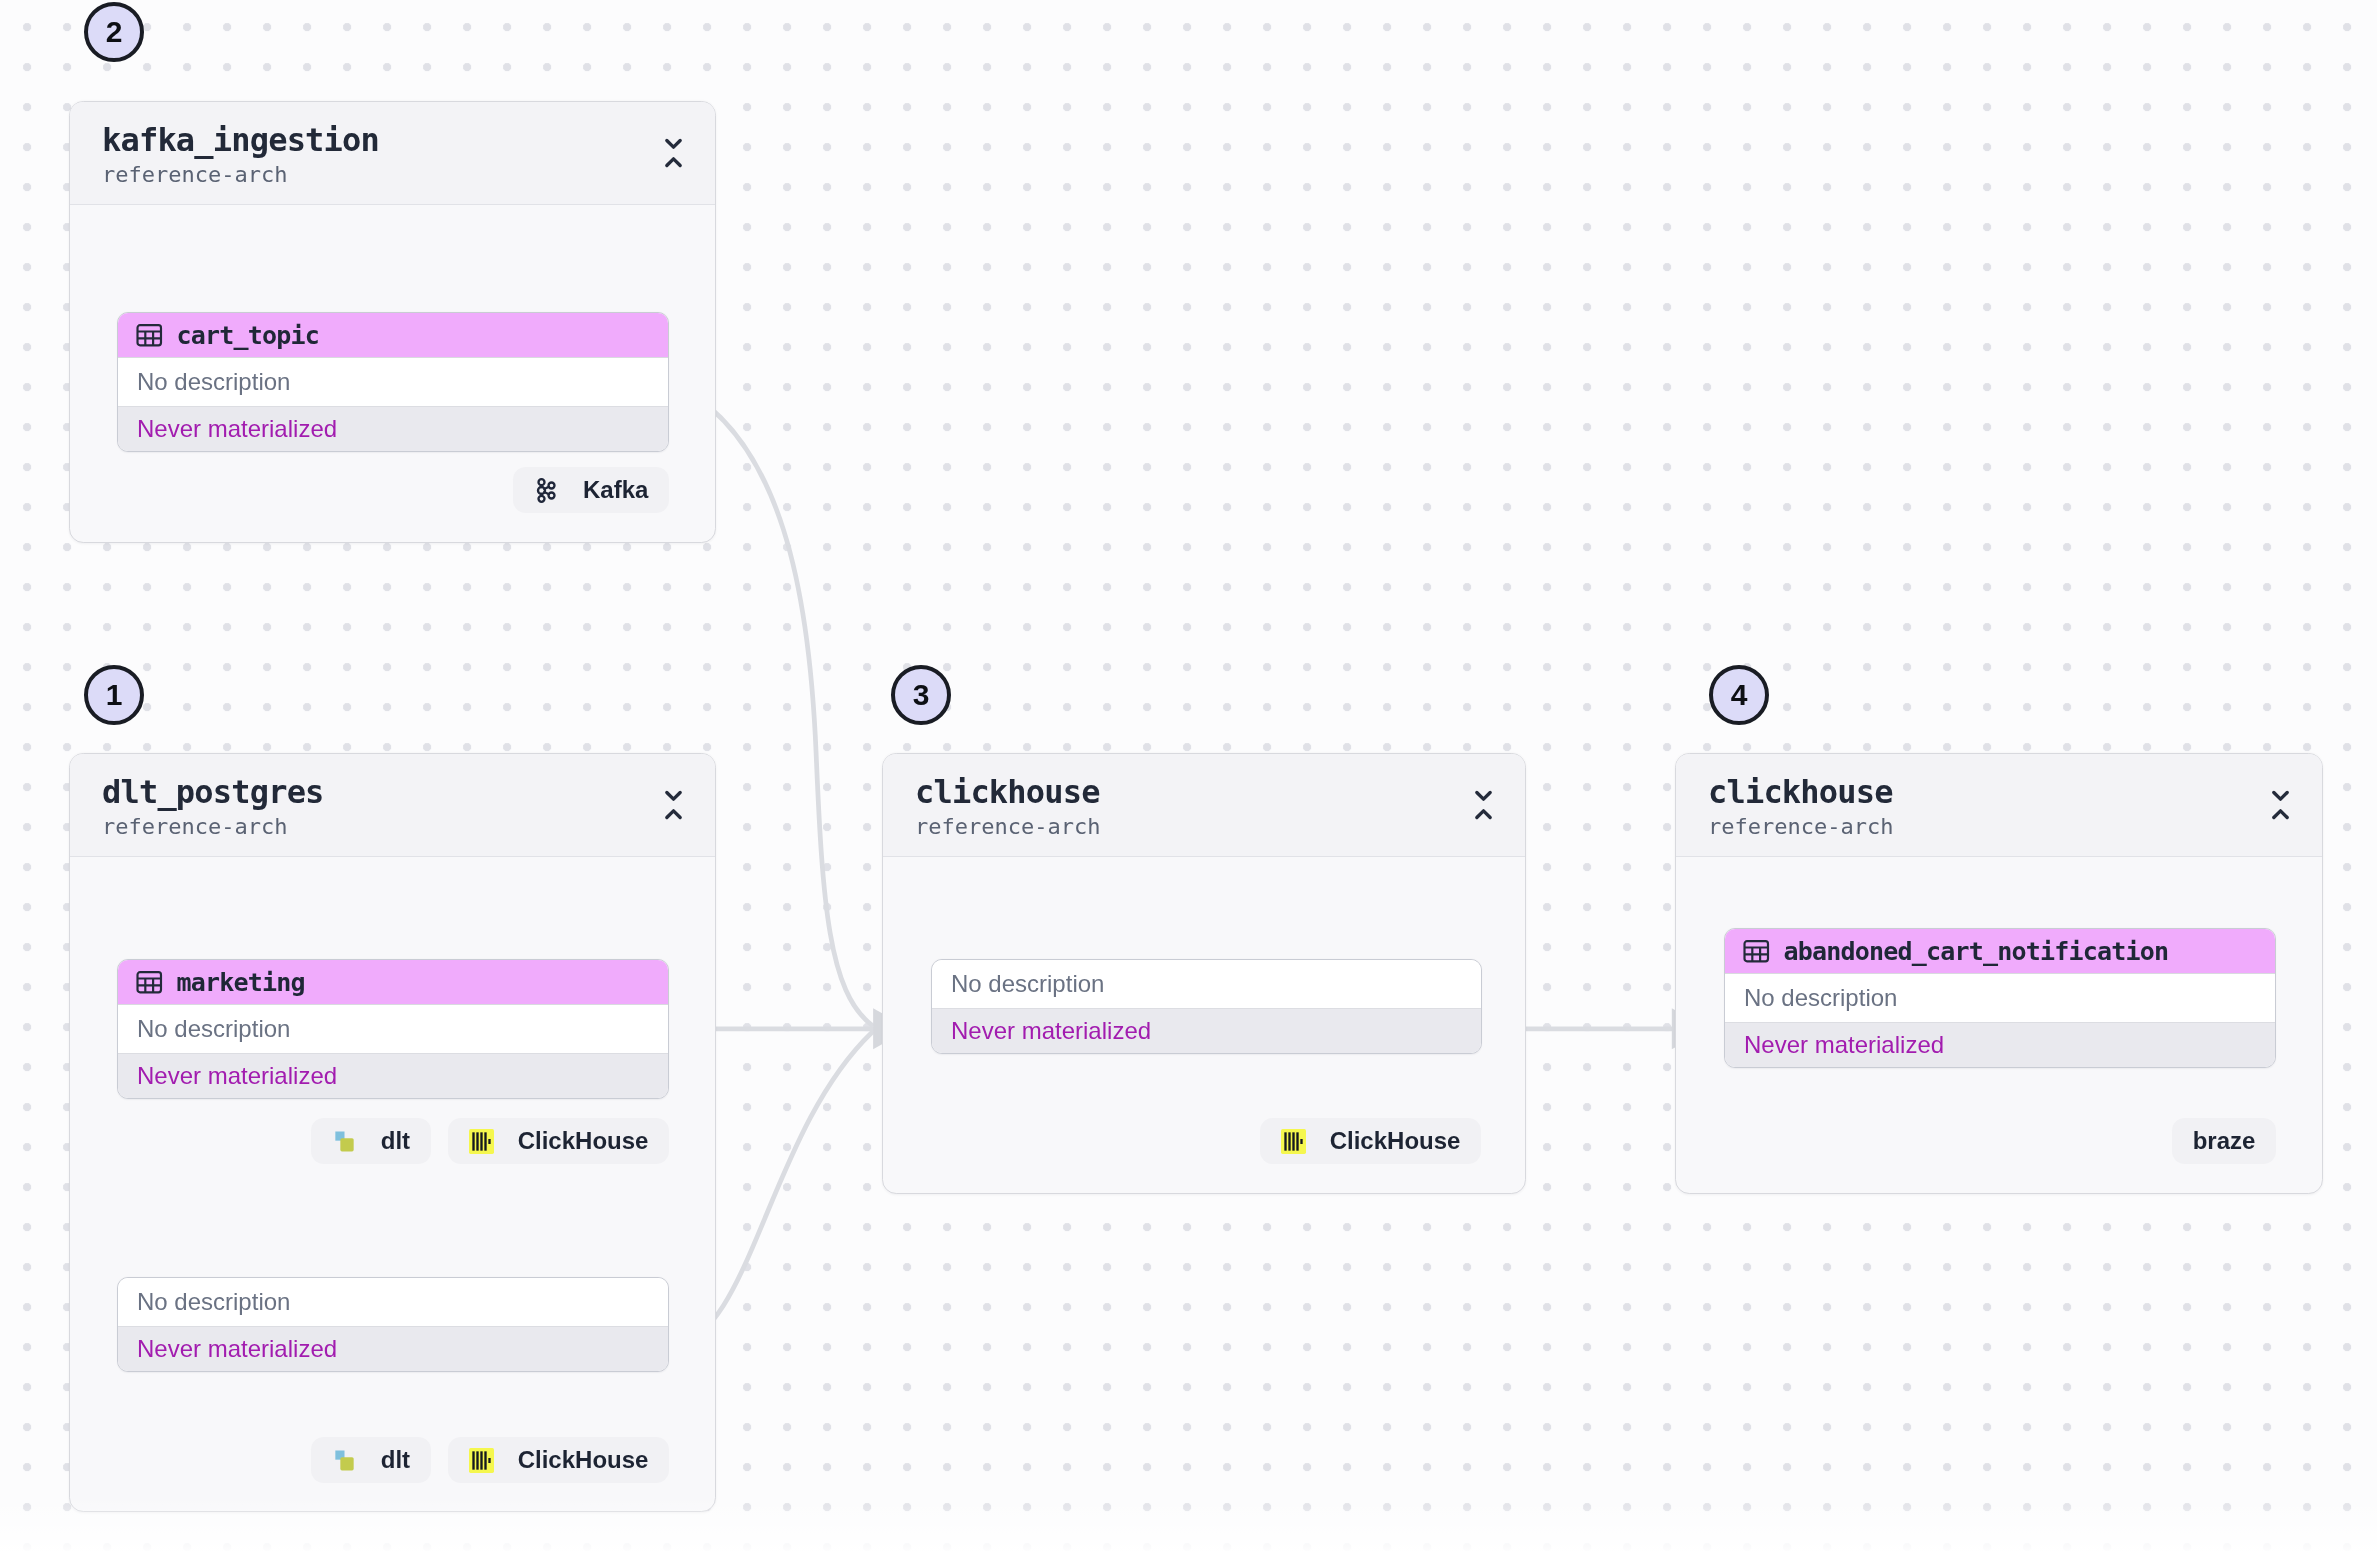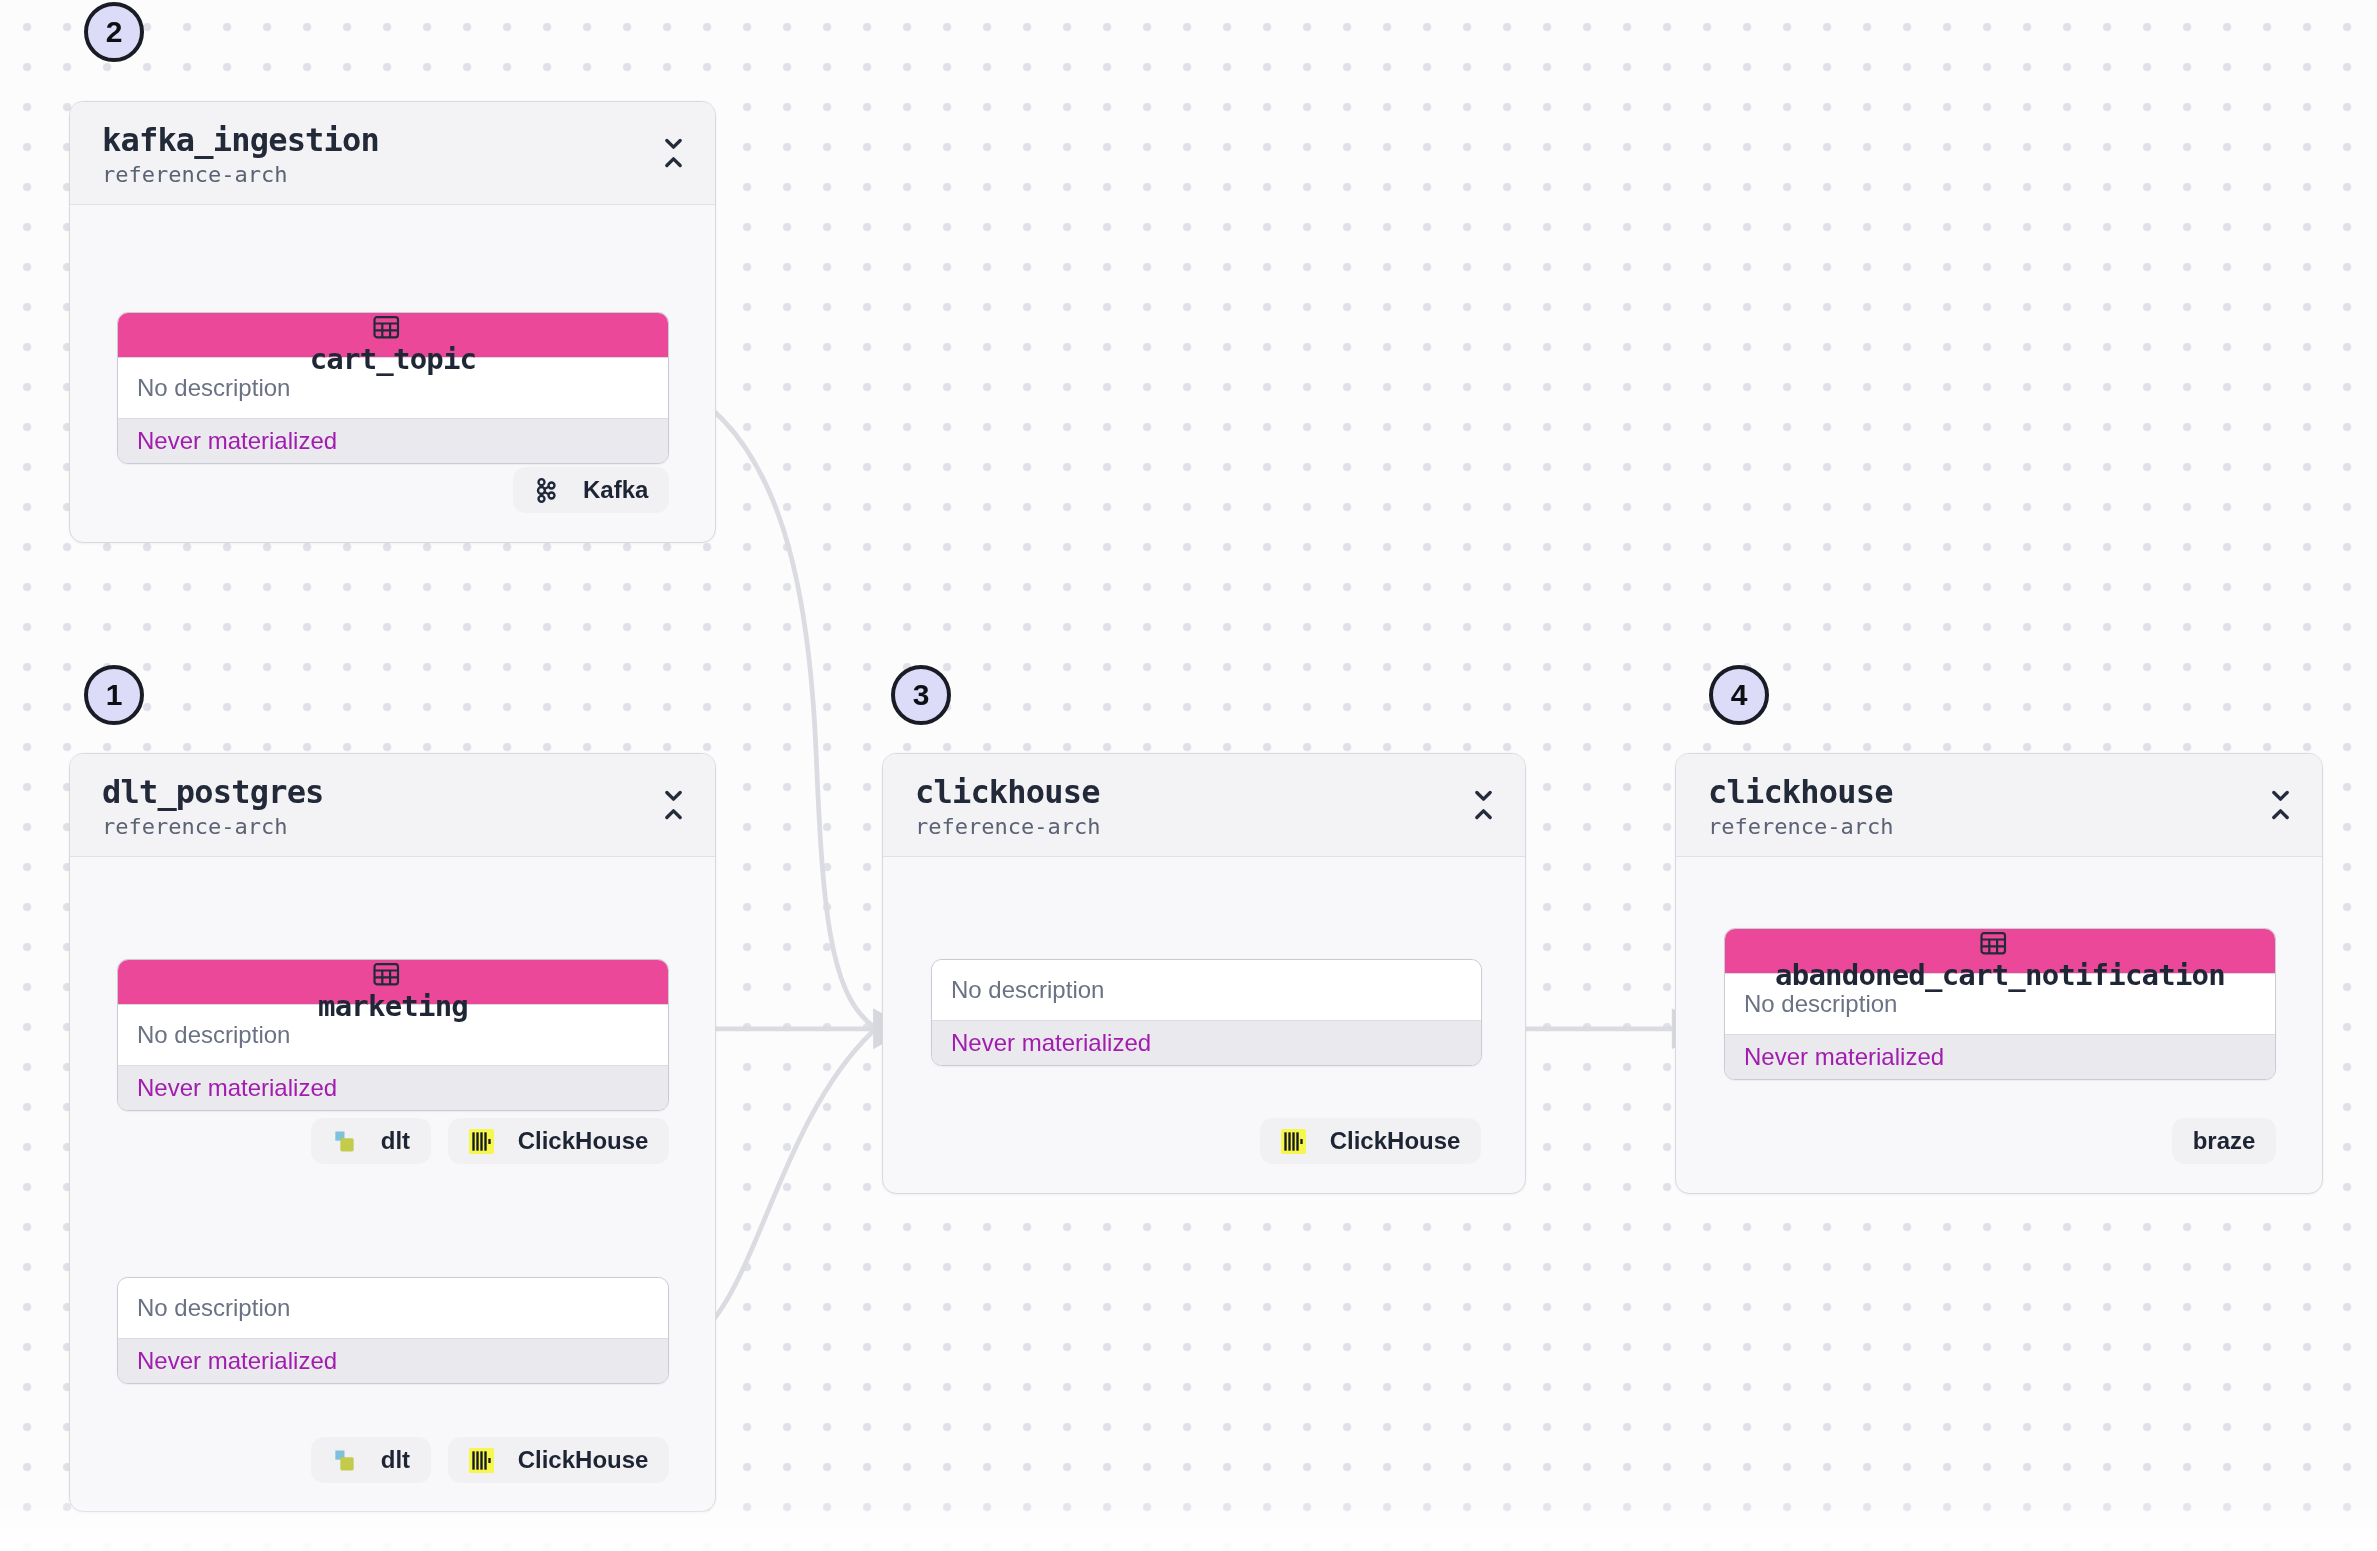--- a/index.html
+++ b/index.html
@@ -45,28 +45,28 @@
     position:absolute; right:28.5px; top:35px; width:27px; height:32px;
     display:flex; align-items:center; justify-content:center; cursor:pointer;
   }
 
   
   .asset {
     position:absolute; border:1.6px solid #c9ccd4; border-radius:11px;
     overflow:hidden; background:#fff; box-shadow:0 0.8px 1.6px rgba(16,24,40,.05);
   }
   .asset-head {
-    height:45px; background:#ec4899; border-bottom:1.6px solid #d9dadf;
+    height:45px; background:#f0abfc; border-bottom:1.6px solid #d9dadf;
     display:flex; align-items:center; padding:0 17.4px;
     font-family:"DejaVu Sans Mono", monospace; font-weight:700;
-    font-size:29px; color:#1f2737; letter-spacing:-0.8px;flex-direction:column;
+    font-size:25px; color:#1f2737; letter-spacing:-0.8px;
   }
   .asset-head .tbl { margin-right:12.7px; display:flex; }
   .asset-desc {
-    height:60px; background:#ffffff; display:flex; align-items:center;
+    height:48px; background:#ffffff; display:flex; align-items:center;
     padding:0 19px; font-size:24px; color:#6a7283;
   }
   .asset-status {
     height:45px; background:#e9e9ee; border-top:1.6px solid #dcdde2;
     display:flex; align-items:center; padding:0 19px;
     font-size:24px; color:#a21caf;
   }
 
   
   .pill-row { position:absolute; display:flex; gap:17.4px; }

